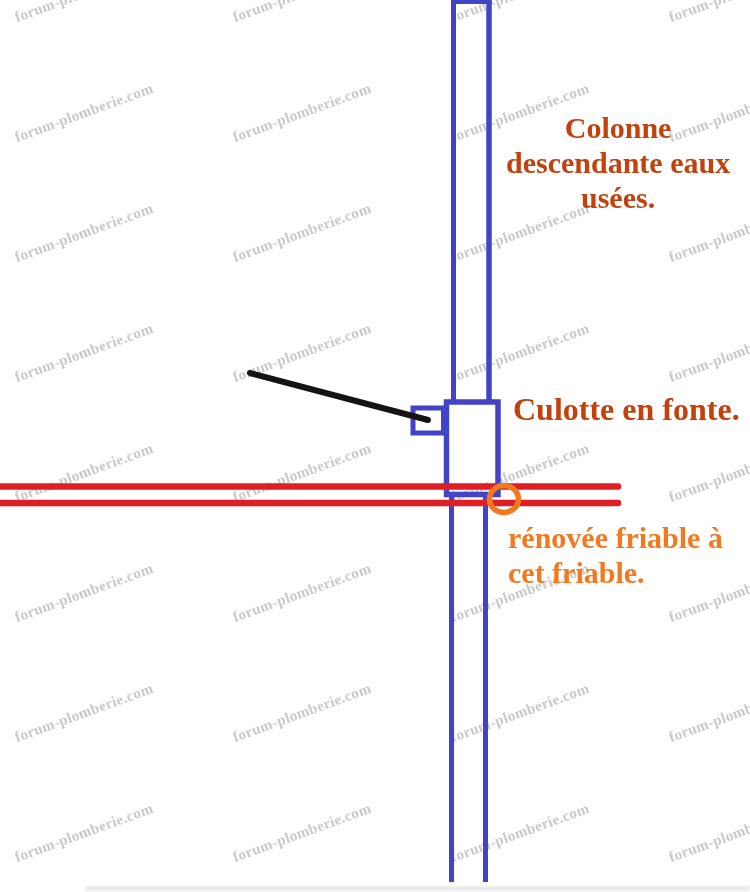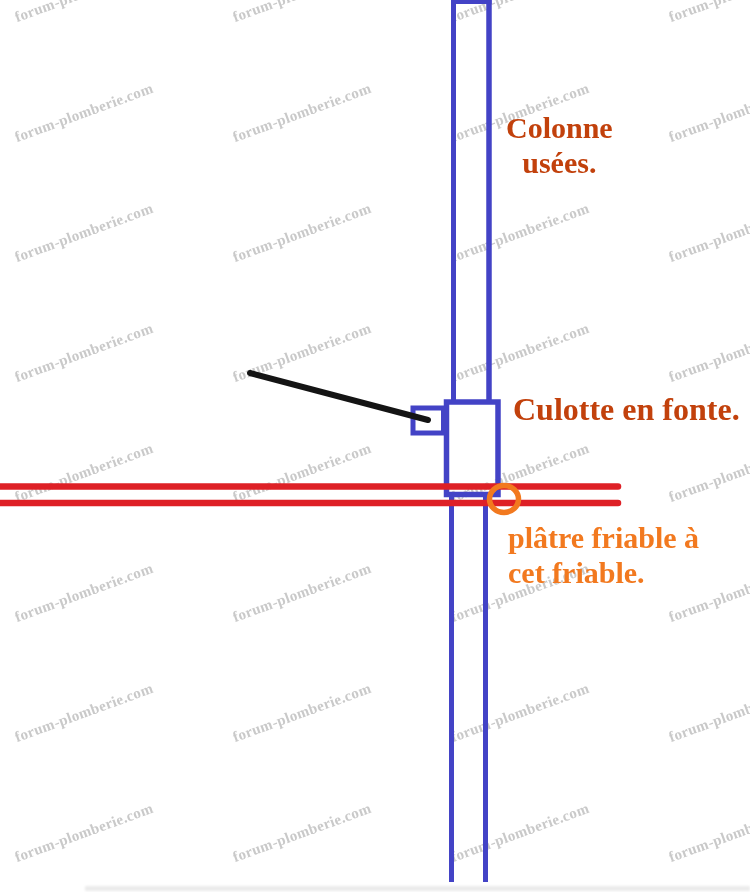--- a/index.html
+++ b/index.html
@@ -101,29 +101,30 @@
     <line x1="-5" y1="486.5" x2="618" y2="486.5" stroke-width="6.5" stroke-linecap="round" stroke="#de2026"></line>
     <line x1="-5" y1="503" x2="618" y2="503" stroke-width="6.5" stroke-linecap="round" stroke="#de2026"></line>
 
     <ellipse cx="504" cy="499" rx="14.5" ry="13.5" fill="none" stroke-width="5.5" stroke="#f2791f"></ellipse>
 
     <line x1="250" y1="373" x2="428" y2="420" stroke-width="6" stroke-linecap="round" stroke="#141414"></line>
   </svg>
 
   <div class="annotation ann-colonne c-blue">
     <span class="ann-line">Colonne</span>
+    <span class="ann-line">descendante eaux</span>
     <span class="ann-line">usées.</span>
   </div>
 
 
   <div class="annotation ann-culotte c-blue">
     <span class="ann-line">Culotte en fonte.</span>
   </div>
 
   <div class="annotation ann-humidite c-orange">
-    <span class="ann-line">plâtre friable à</span>
+    <span class="ann-line">rénovée friable à</span>
     <span class="ann-line">cet friable.</span>
   </div>
 
 
   <div class="bottom-artifact"></div>
 
 </div>
 
 </body></html>

